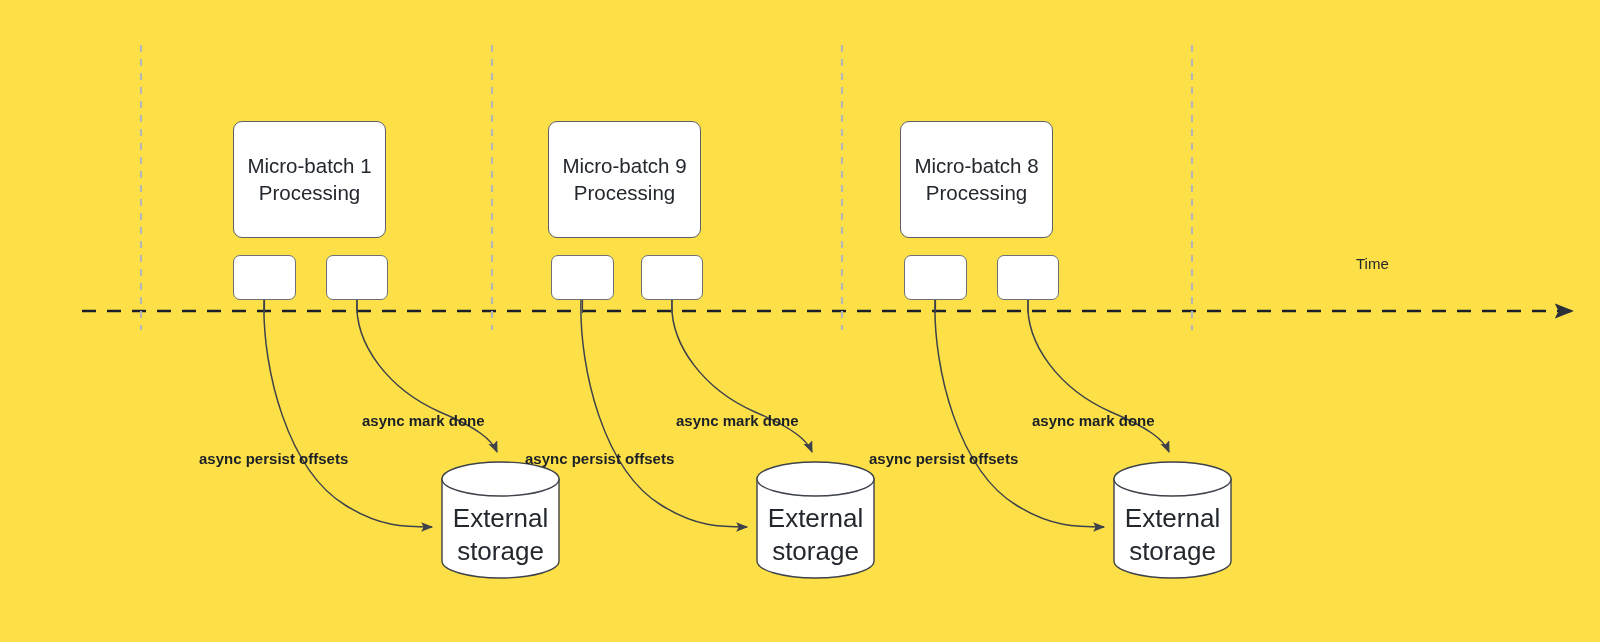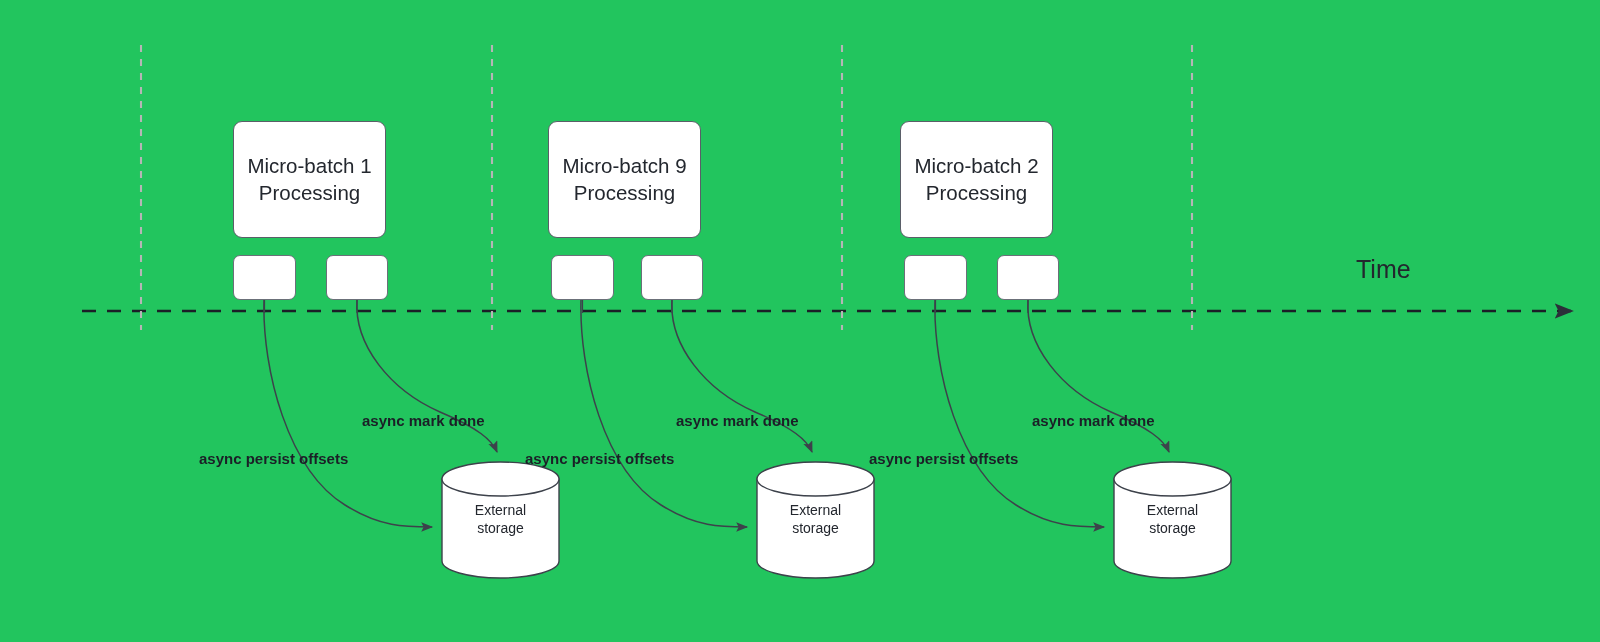--- a/index.html
+++ b/index.html
@@ -8,21 +8,21 @@
     background: #ffffff;
   }
   body {
     font-family: "Liberation Sans", sans-serif;
     color: #1f2430;
   }
   #canvas {
     position: relative;
     width: 1600px;
     height: 642px;
-    background: #22c55e;
+    background: #fde047;
     overflow: hidden;
   }
   svg.layer {
     position: absolute;
     left: 0;
     top: 0;
     width: 1600px;
     height: 642px;
   }
   .batch-box {
@@ -44,37 +44,37 @@
     position: absolute;
     box-sizing: border-box;
     border: 1.2px solid #6b7079;
     border-radius: 7px;
     background: #ffffff;
   }
   .cyl-label {
     position: absolute;
     width: 100%;
     text-align: center;
-    font-size: 14px;
+    font-size: 26px;
     line-height: 1.28;
     color: #23272e;
     white-space: pre-line;
     pointer-events: none;
   }
   .edge-label {
     position: absolute;
     font-size: 15px;
     font-weight: bold;
     color: #1b1f27;
     white-space: nowrap;
     margin-top: 40px;
   }
   .time-label {
     position: absolute;
-    font-size: 25px;
+    font-size: 15px;
     color: #23272e;
     white-space: nowrap;
     text-align: center;
   }
 </style>
 </head>
 <body>
 
 <div id="canvas">
 
@@ -130,21 +130,21 @@
       <div class="edge-label" style="left: 199px; top: 410px;">async persist offsets</div>
       <div class="edge-label" style="left: 362px; top: 372px;">async mark done</div>
       <div class="batch-box" style="left: 548px; top: 121px; width: 153px; height: 117px;">Micro-batch 9
 Processing</div>
       <div class="mini-box" style="left: 551px; top: 255px; width: 63px; height: 45px;"></div>
       <div class="mini-box" style="left: 641px; top: 255px; width: 62px; height: 45px;"></div>
       <div class="cyl-label" style="left: 757px; top: 502px; width: 117px;">External
 storage</div>
       <div class="edge-label" style="left: 525px; top: 410px;">async persist offsets</div>
       <div class="edge-label" style="left: 676px; top: 372px;">async mark done</div>
-      <div class="batch-box" style="left: 900px; top: 121px; width: 153px; height: 117px;">Micro-batch 2
+      <div class="batch-box" style="left: 900px; top: 121px; width: 153px; height: 117px;">Micro-batch 8
 Processing</div>
       <div class="mini-box" style="left: 904px; top: 255px; width: 63px; height: 45px;"></div>
       <div class="mini-box" style="left: 997px; top: 255px; width: 62px; height: 45px;"></div>
       <div class="cyl-label" style="left: 1114px; top: 502px; width: 117px;">External
 storage</div>
       <div class="edge-label" style="left: 869px; top: 410px;">async persist offsets</div>
       <div class="edge-label" style="left: 1032px; top: 372px;">async mark done</div>
     </div>
 
   <div class="time-label" style="left: 1356px; top: 255px;">Time</div>

